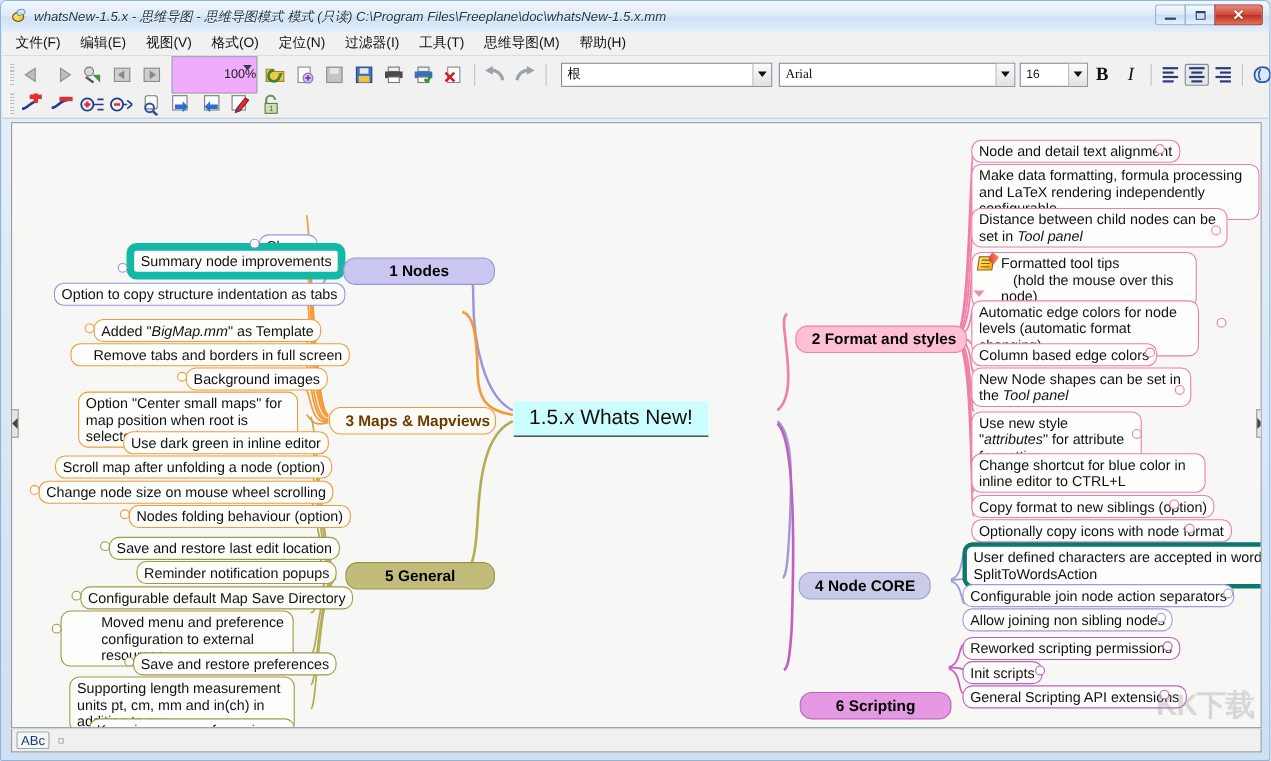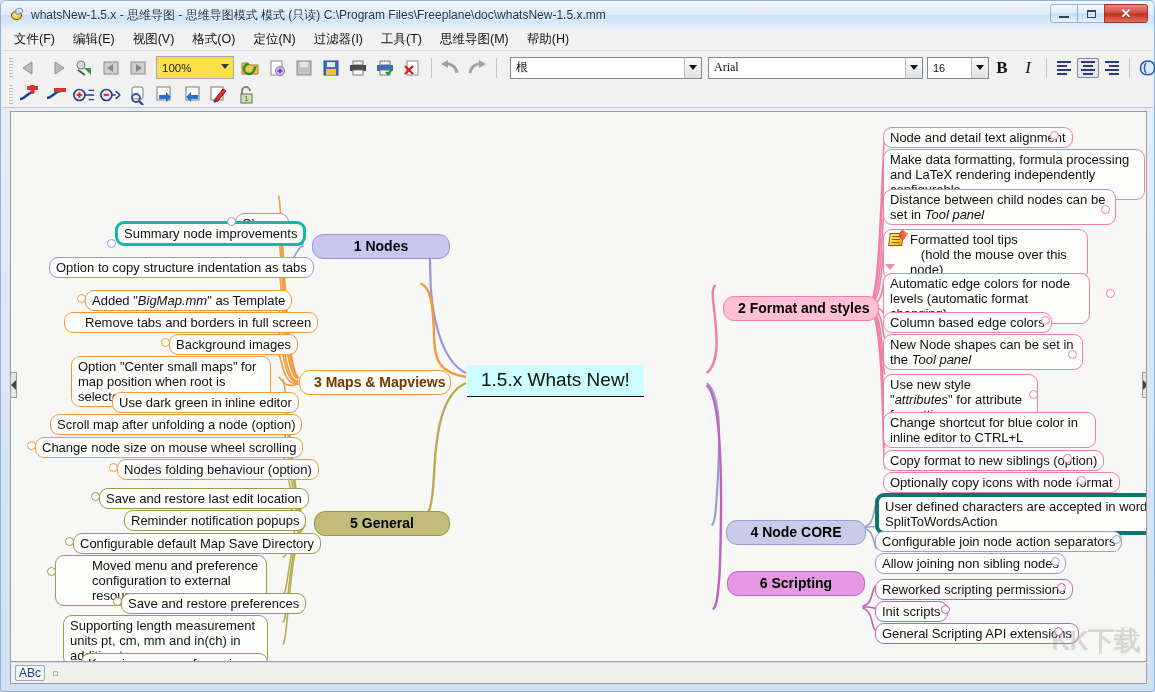--- a/index.html
+++ b/index.html
@@ -39,20 +39,21 @@
   #titlebar .tb-icon .bee-wing {
     position:absolute; left:6px; top:1px; width:8px; height:6px;
     background: rgba(210,230,255,0.85);
     border: 1px solid #7a93b5;
     border-radius: 60% 70% 40% 30%;
     transform: rotate(-18deg);
   }
   #titlebar .tb-title {
     font-size: 12px; color: #20334a; white-space: nowrap;
     text-shadow: 0 1px 0 rgba(255,255,255,0.9);
+    font-style: italic;
   }
   #winbtns {
     position: absolute; right: 6px; top: 3px;
     display: flex; align-items: center;
   }
   #winbtns .wb {
     width: 28px; height: 19px;
     border: 1px solid #97b4d3;
     display: flex; align-items: center; justify-content: center;
     background: linear-gradient(to bottom, #f6fbff, #dceaf8 48%, #c9dcf0 52%, #e6f1fd);
@@ -98,24 +99,24 @@
   }
   .tbtn {
     width: 26px; height: 24px; margin-right: 1px; flex: 0 0 auto;
     display: flex; align-items: center; justify-content: center;
     border: 1px solid transparent; border-radius: 2px;
     position: relative;
   }
   .tsep { width: 1px; height: 20px; background: #c4c4c4; margin: 0 5px; flex:0 0 auto; }
 
   .zoombox {
-    width: 78px; height: 23px; margin: 0 3px 0 4px; flex: 0 0 auto;
-    background: #fde047; border: 1px solid #9aa7b4;
+    width: 78px; height: 34px; margin: 0 3px 0 4px; flex: 0 0 auto;
+    background: #f0abfc; border: 1px solid #9aa7b4;
     display: flex; align-items: center; padding-left: 5px;
-    font-size: 11.5px; color: #222; position: relative;
+    font-size: 11.5px; color: #222; position: relative; justify-content: flex-end;
   }
   .zoombox .dd {
     position: absolute; right: 4px; top: 7px;
     border-left: 4px solid transparent; border-right: 4px solid transparent;
     border-top: 5px solid #2b3b52;
   }
   .combo {
     height: 22px; flex: 0 0 auto;
     background: #fff; border: 1px solid #7f8c99;
     display: flex; align-items: center; padding-left: 5px;
@@ -584,28 +585,28 @@
     <div id="rootnode" style="left:456px; top:253px;">1.5.x Whats New!</div>
 
     <div class="mnode" style="left:301px; top:122px; width:138px; background:#c9c6f0; border:1px solid #9a95d8;">1 Nodes</div>
 
     <div class="mnode" style="left:288px; top:258px; width:152px; background:#fdfcf7; border:1px solid #f29b3c; color:#6a3a00;">3 Maps &amp; Mapviews</div>
 
     <div class="mnode" style="left:303px; top:399px; width:136px; background:#c2bc7a; border:1px solid #9a9446;">5 General</div>
 
     <div class="mnode" style="left:712px; top:184px; width:156px; background:#ffc0d5; border:1px solid #ef7fa9;">2 Format and styles</div>
 
-    <div class="mnode" style="left:715px; top:408px; width:140px; background:#c9cbe8; border:1px solid #9a9ed2;">4 Node CORE</div>
-
-    <div class="mnode" style="left:716px; top:459px; width:138px; background:#e49ae2; border:1px solid #c25fbf;">6 Scripting</div>
+    <div class="mnode" style="left:715px; top:408px; width:120px; background:#c9cbe8; border:1px solid #9a9ed2;">4 Node CORE</div>
+
+    <div class="mnode" style="left:716px; top:517px; width:138px; background:#e49ae2; border:1px solid #c25fbf;">6 Scripting</div>
 
     <div class="node" style="left:224px; top:101px; border:1px solid #9a95d8;">Clones</div>
     <div class="dot" style="left:216px; top:105px; border:1px solid #9a95d8;"></div>
 
-    <div class="node" style="left:104px; top:109px; border:3px solid #14b8a6;">Summary node improvements</div>
+    <div class="node" style="left:104px; top:109px; border:7px solid #14b8a6;">Summary node improvements</div>
     <div class="dot" style="left:96px; top:127px; border:1px solid #9a95d8;"></div>
 
     <div class="node" style="left:38px; top:145px; border:1px solid #9a95d8;">Option to copy structure indentation as tabs</div>
 
     <div class="node" style="left:74px; top:178px; border:1px solid #f29b3c;">Added "<i>BigMap.mm</i>" as Template</div>
     <div class="dot" style="left:66px; top:182px; border:1px solid #f29b3c;"></div>
 
     <div class="node" style="left:53px; top:200px; border:1px solid #f29b3c;padding-left:20px;">Remove tabs and borders in full screen</div>
 
     <div class="node" style="left:158px; top:222px; border:1px solid #f29b3c;">Background images</div>

